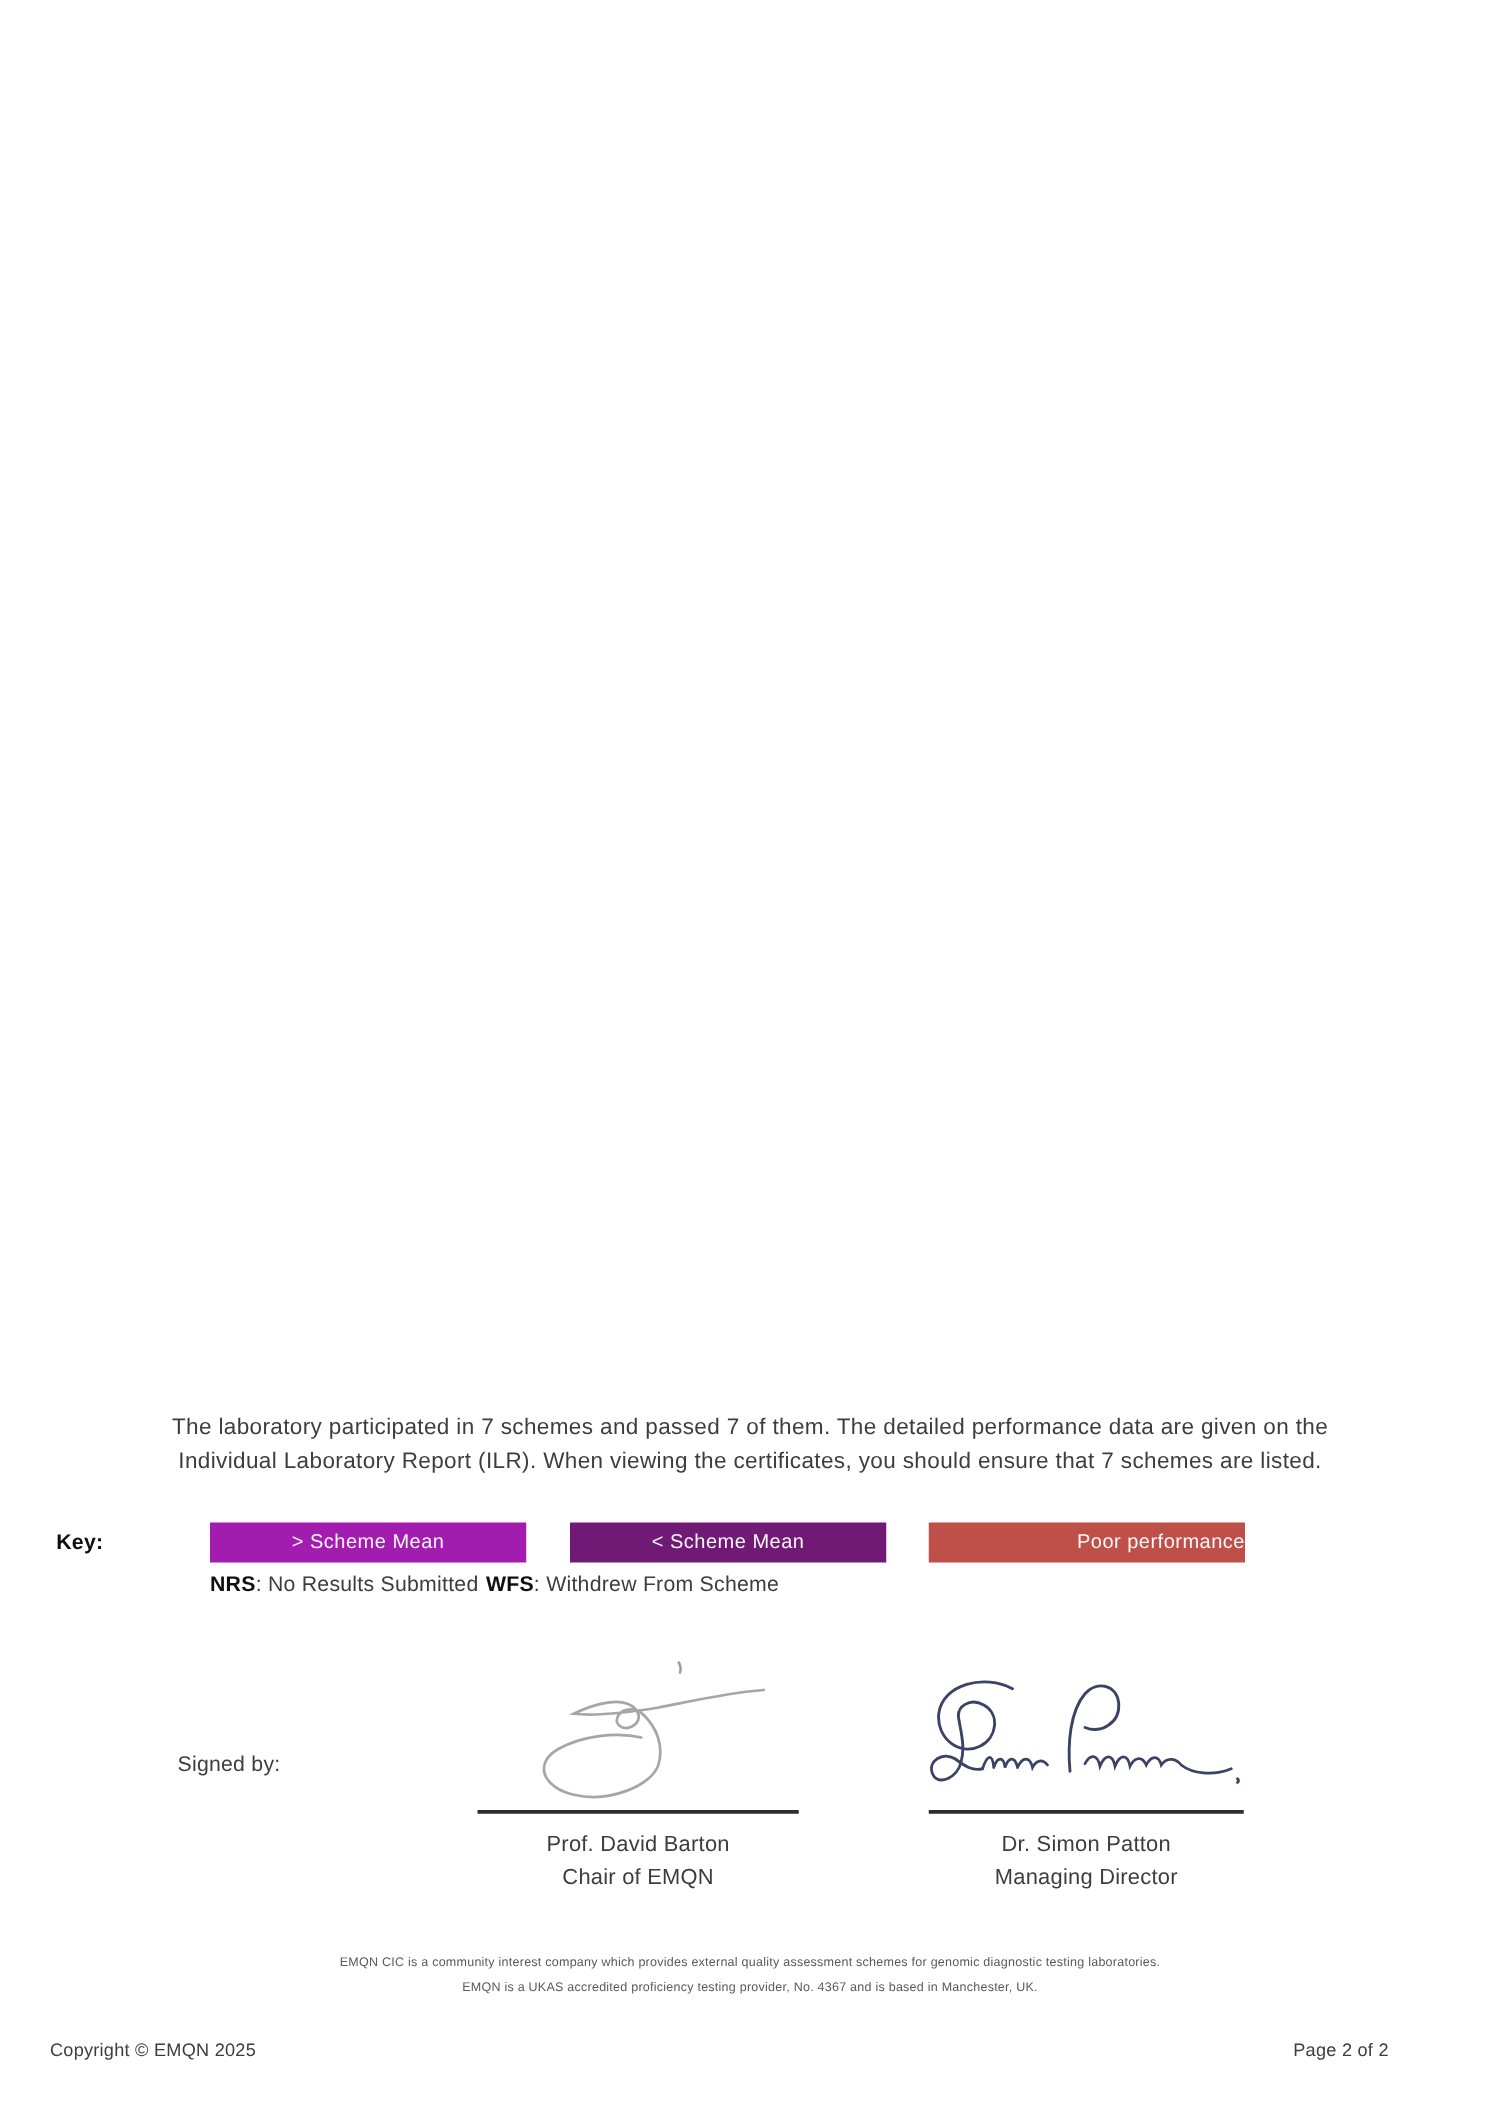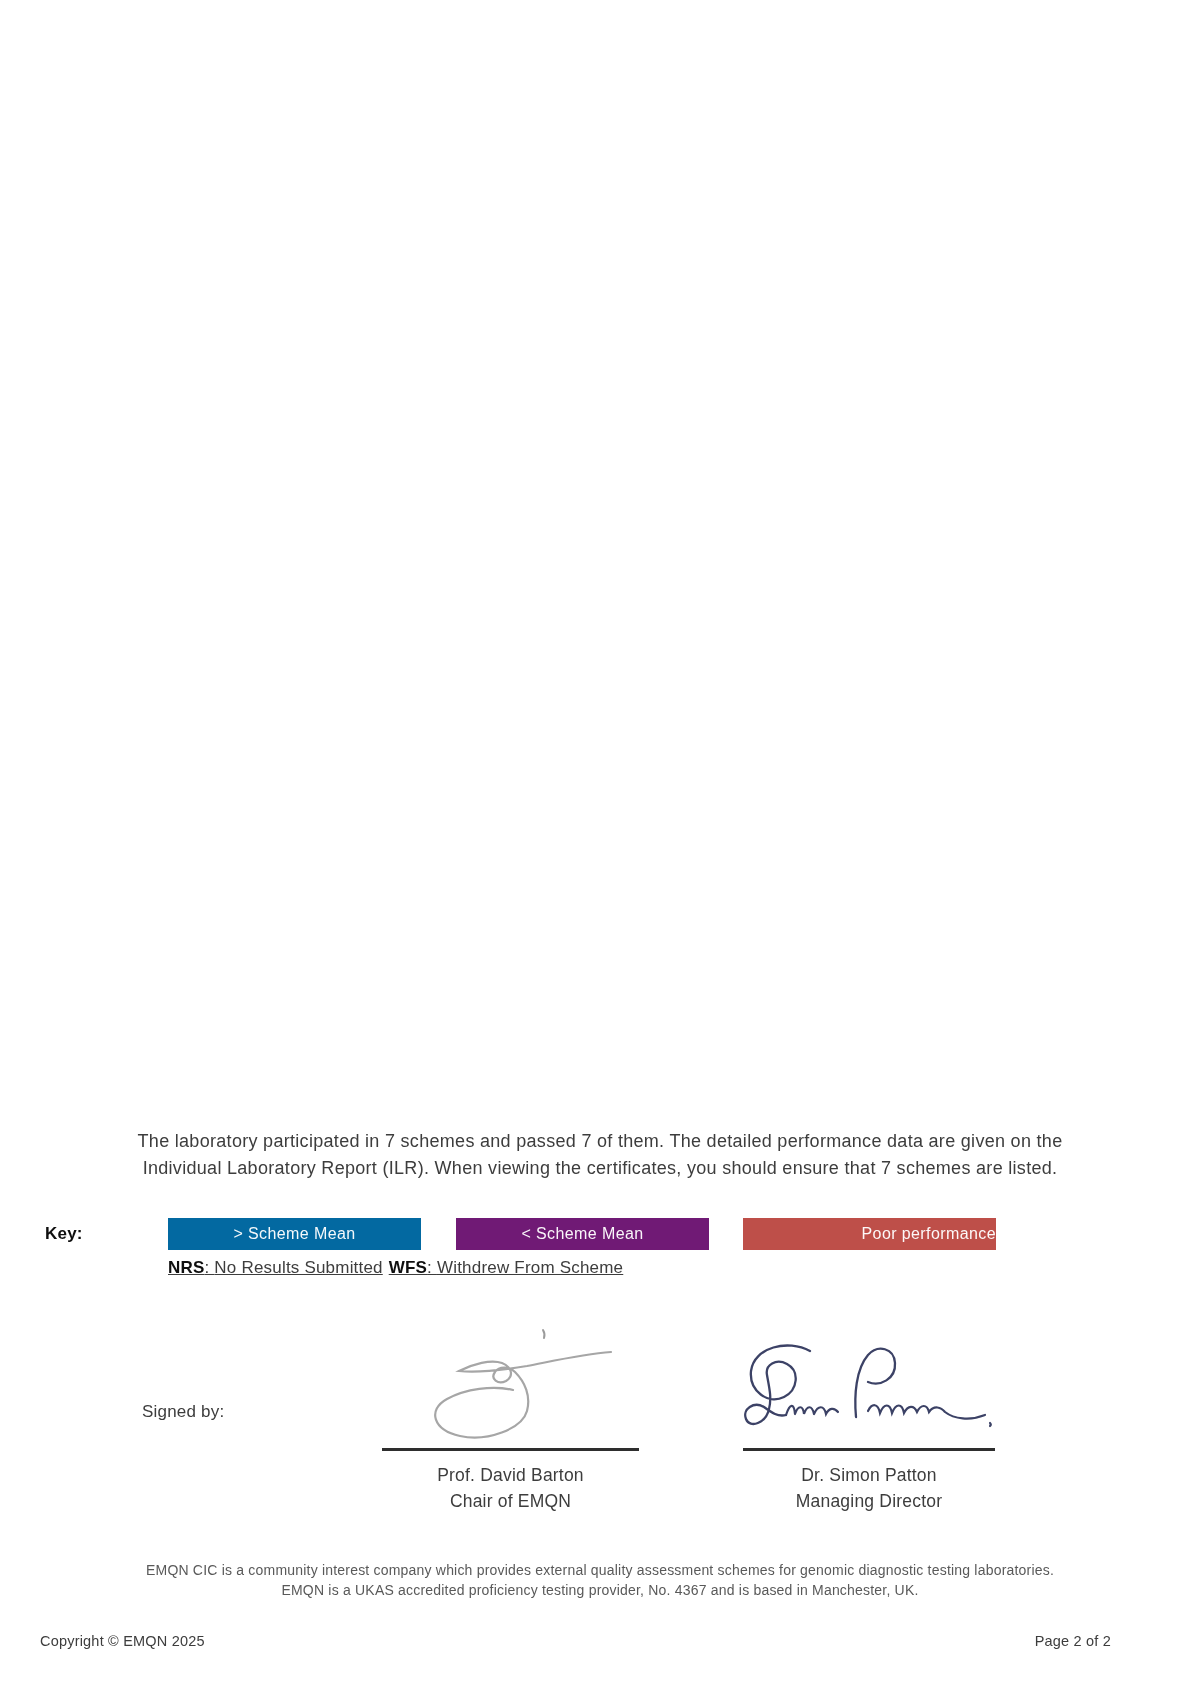--- a/index.html
+++ b/index.html
@@ -56,21 +56,20 @@
   .key-box.k2 { left: 743px; }
 
   .abbr-line {
     position: absolute;
     left: 168px;
     top: 1258px;
     font-size: 17px;
     letter-spacing: 0.2px;
     color: #3d3d3d;
     white-space: nowrap;
-    text-decoration: underline;
   }
   .abbr-line b { color: #0f0f0f; }
   .abbr-group + .abbr-group { margin-left: 0.35em; }
 
   
   .signed-by {
     position: absolute;
     left: 142px;
     top: 1402px;
     font-size: 17px;
@@ -101,21 +100,21 @@
   .signatory.s1 { left: 382px; width: 257px; }
   .signatory.s2 { left: 743px; width: 252px; }
 
   
   .footer-note {
     position: absolute;
     left: 40px;
     top: 1561px;
     width: 1120px;
     text-align: center;
-    font-size: 14px;
+    font-size: 10px;
     line-height: 19.5px;
     letter-spacing: 0.2px;
     color: #595959;
   }
   .copyright {
     position: absolute;
     left: 40px;
     top: 1633px;
     font-size: 14.5px;
     color: #3d3d3d;
@@ -136,21 +135,21 @@
 
 <div class="page">
 
   <div class="summary">
     <div>The laboratory participated in 7 schemes and passed 7 of them. The detailed performance data are given on the</div>
     <div>Individual Laboratory Report (ILR). When viewing the certificates, you should ensure that 7 schemes are listed.</div>
   </div>
 
   <div class="key-label">Key:</div>
 
-  <div class="key-box k0" style="background-color: #0369a1;">
+  <div class="key-box k0" style="background-color: #a21caf;">
     <span>&gt; Scheme Mean</span>
   </div>
   <div class="key-box k1" style="background-color: #701a75;">
     <span>&lt; Scheme Mean</span>
   </div>
   <div class="key-box k2" style="background-color: rgb(190, 79, 73); justify-content: flex-end;">
     <span>Poor performance</span>
   </div>
 
   <div class="abbr-line">

